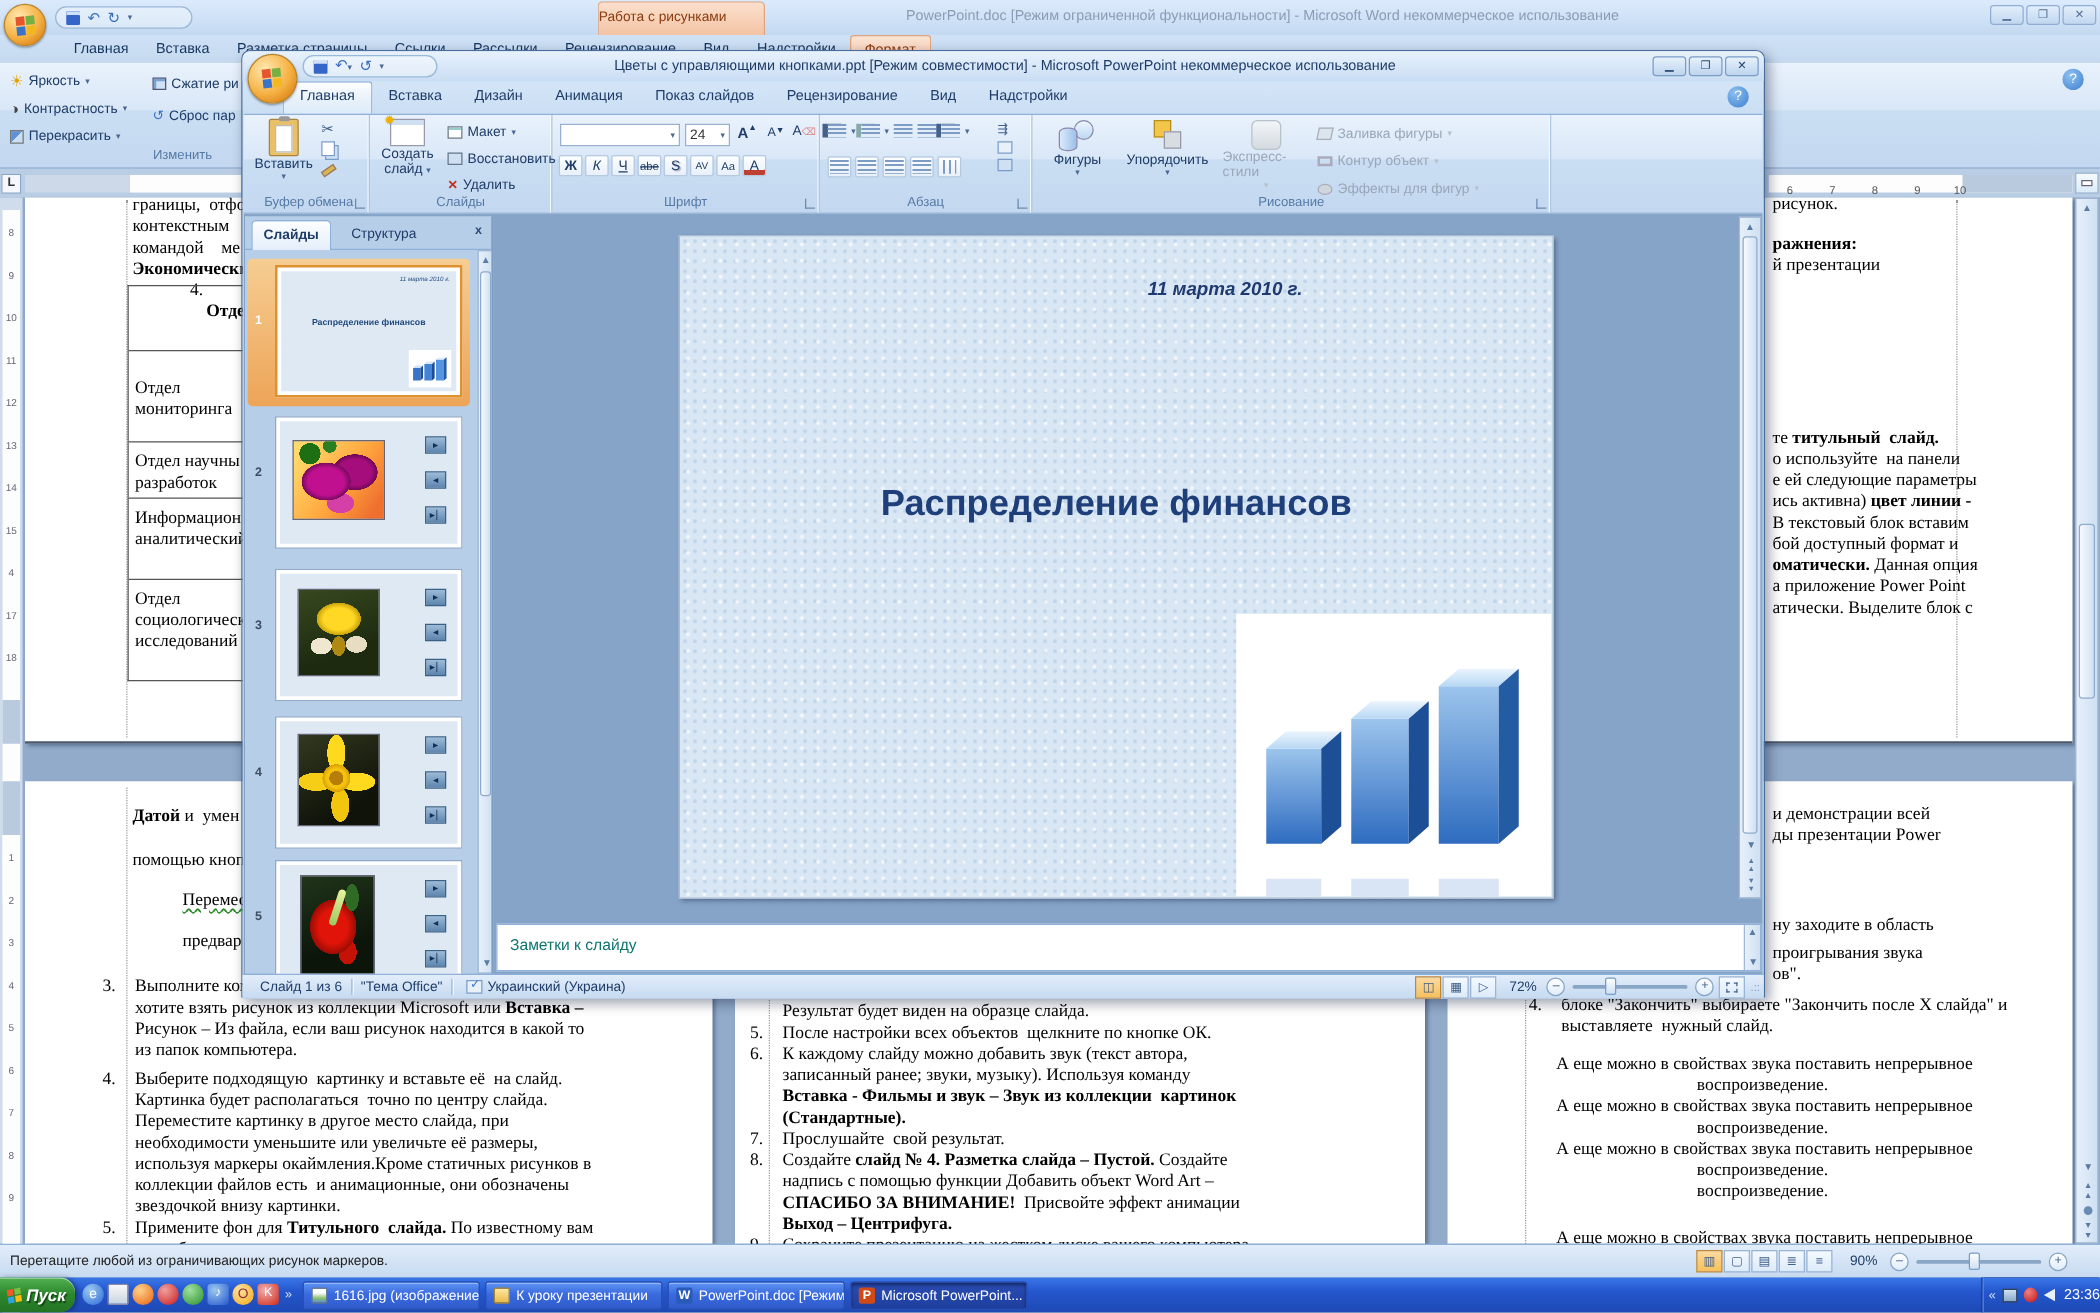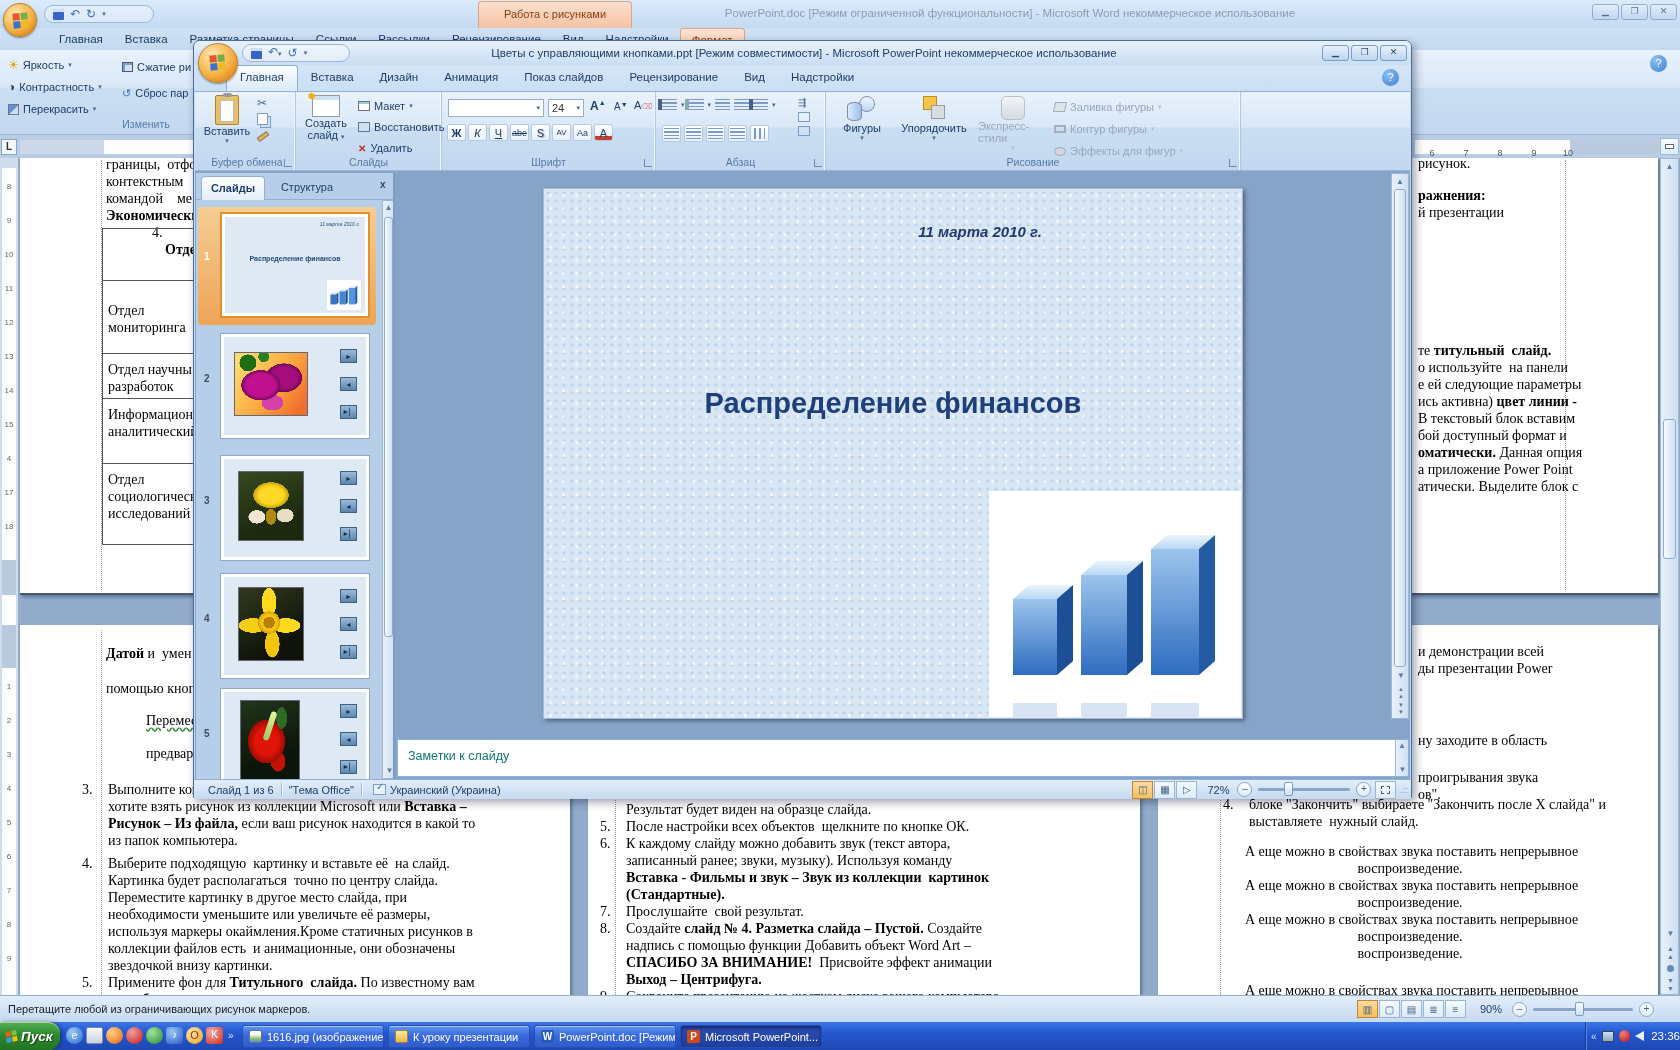--- a/index.html
+++ b/index.html
@@ -107,22 +107,22 @@
         <i style="background:#3a74c9"></i>
         <i style="background:#f3b71f"></i>
       </span>
   </div>
   <div class="a" style="left:44px;top:5px;width:110px;height:18px;border:1px solid #9ab8d8;border-radius:9px;background:rgba(255,255,255,.35);display:flex;align-items:center;gap:6px;padding:0 8px">
     <span style="width:11px;height:11px;background:#3565c8;border-radius:1px;box-shadow:inset 0 3px 0 #cfe0f8"></span>
     <span style="color:#3a6fc0;font-size:12px;line-height:11px">↶</span>
     <span style="color:#3a6fc0;font-size:12px;line-height:11px">↻</span>
     <span class="arrow">▾</span>
   </div>
-  <div class="a" style="left:478px;top:1px;width:154px;height:27px;border-radius:4px 4px 0 0;background:linear-gradient(#fbe0cd,#f3c3a4);
-              border:1px solid #e0a57e;border-bottom:none;text-align:center;font-size:11px;color:#8a3c10;line-height:25px">Работа с рисунками</div>
+  <div class="a" style="left:478px;top:1px;width:134px;height:27px;border-radius:4px 4px 0 0;background:linear-gradient(#fbe0cd,#f3c3a4);
+              border:1px solid #e0a57e;border-bottom:none;text-align:left;font-size:11px;color:#8a3c10;line-height:25px">Работа с рисунками</div>
   <div class="a" style="left:650px;top:7px;width:720px;text-align:center;font-size:11.5px;color:#8b9cb5;white-space:nowrap">PowerPoint.doc [Режим ограниченной функциональности] -  Microsoft Word некоммерческое использование</div>
   <div class="a" style="left:1592px;top:4px;display:flex;gap:2px;opacity:.75">
     <div class="winbtn">▁</div>
     <div class="winbtn">❐</div>
     <div class="winbtn">✕</div>
   </div>
 
   <div class="a" style="left:0;top:28px;width:1680px;height:22px;background:linear-gradient(#cfe1f5,#c4d9f0);display:flex;padding-left:48px">
       <div class="wtab"><span>Главная</span></div>
       <div class="wtab"><span>Вставка</span></div>
@@ -269,21 +269,21 @@
     <div class="dotted-v" style="left:81px;top:5px;height:365px"></div>
     <div class="a" style="left:86px;top:20px;width:220px">
         <div class="docline"><span style="font-weight: bold;">Датой</span><span> и  умен</span></div>
         <div class="docline" style="margin-top: 18px;"><span>помощью кноп</span></div>
         <div class="docline ug" style="margin-top: 15px; margin-left: 40px;"><span>Перемес</span></div>
         <div class="docline" style="margin-top: 16px; margin-left: 40px;"><span>предвар</span></div>
       </div>
     <div class="a" style="left:62px;top:156px;width:430px;padding-left:26px">
         <div class="docline"><span class="num">3.</span><span>Выполните команду Вставка – Рисунок – Картинки, если вы</span></div>
         <div class="docline"><span>хотите взять рисунок из коллекции Microsoft или </span><span style="font-weight: bold;">Вставка –</span></div>
-        <div class="docline"><span style="font-weight: bold;">Рисунок – Из файла,</span><span> если ваш рисунок находится в какой то</span></div>
+        <div class="docline"><span style="font-weight: normal;">Рисунок – Из файла,</span><span> если ваш рисунок находится в какой то</span></div>
         <div class="docline"><span>из папок компьютера.</span></div>
         <div class="docline" style="margin-top: 6px;"><span class="num">4.</span><span>Выберите подходящую  картинку и вставьте её  на слайд.</span></div>
         <div class="docline"><span>Картинка будет располагаться  точно по центру слайда.</span></div>
         <div class="docline"><span>Переместите картинку в другое место слайда, при</span></div>
         <div class="docline"><span>необходимости уменьшите или увеличьте её размеры,</span></div>
         <div class="docline"><span>используя маркеры окаймления.Кроме статичных рисунков в</span></div>
         <div class="docline"><span>коллекции файлов есть  и анимационные, они обозначены</span></div>
         <div class="docline"><span>звездочкой внизу картинки.</span></div>
         <div class="docline"><span class="num">5.</span><span>Примените фон для </span><span style="font-weight: bold;">Титульного  слайда.</span><span> По известному вам</span></div>
         <div class="docline"><span>способу,</span></div>
@@ -307,21 +307,21 @@
         <div class="docline"><span class="num">9.</span><span>Сохраните презентацию на жестком диске вашего компьютера</span></div>
       </div>
   </div>
 
   <div class="page" style="left:1158px;top:625px;width:500px;height:370px">
     <div class="dotted-v" style="left:62px;top:5px;height:365px"></div>
     <div class="a" style="left:260px;top:18px;width:230px">
         <div class="docline"><span>и демонстрации всей</span></div>
         <div class="docline"><span>ды презентации Power</span></div>
         <div class="docline" style="margin-top: 55px;"><span>ну заходите в область</span></div>
-        <div class="docline" style="margin-top: 20px;"><span>проигрывания звука</span></div>
+        <div class="docline" style="margin-top: 5px;"><span>проигрывания звука</span></div>
         <div class="docline"><span>ов".</span></div>
       </div>
     <div class="a" style="left:65px;top:171px;width:350px;padding-left:26px">
         <div class="docline"><span class="num">4.</span><span>блоке "Закончить" выбираете "Закончить после X слайда" и</span></div>
         <div class="docline"><span>выставляете  нужный слайд.</span></div>
       </div>
     <div class="a" style="left:87px;top:218px;width:330px">
         <div class="docline"><span>А еще можно в свойствах звука поставить непрерывное</span></div>
         <div class="docline c"><span>воспроизведение.</span></div>
         <div class="docline"><span>А еще можно в свойствах звука поставить непрерывное</span></div>
@@ -530,21 +530,21 @@
           <span class="arrow" style="color:#b8c2cc">▾</span>
       </div>
       <div class="a" style="left:228px;top:6px;display:flex;flex-direction:column;gap:4px">
         <div class="sb gray">
             <span style="width:12px;height:10px;background:#dce4ec;border:1px solid #aab;transform:skewX(-12deg)"></span>
             <span>Заливка фигуры</span>
             <span class="arrow" style="color:#b8c2cc">▾</span>
           </div>
         <div class="sb gray">
             <span style="width:12px;height:8px;border:2px solid #aab"></span>
-            <span>Контур фигуры</span>
+            <span>Контур объект</span>
             <span class="arrow" style="color:#b8c2cc">▾</span>
           </div>
         <div class="sb gray">
             <span style="width:12px;height:9px;border-radius:50%;background:#cfd6dd;border:1px solid #aab"></span>
             <span>Эффекты для фигур</span>
             <span class="arrow" style="color:#b8c2cc">▾</span>
           </div>
       </div>
       <div class="grouplabel">Рисование</div>
       <div class="a" style="right:3px;bottom:3px;width:8px;height:8px;border-left:1px solid #6a8ab0;border-bottom:1px solid #6a8ab0"></div>

